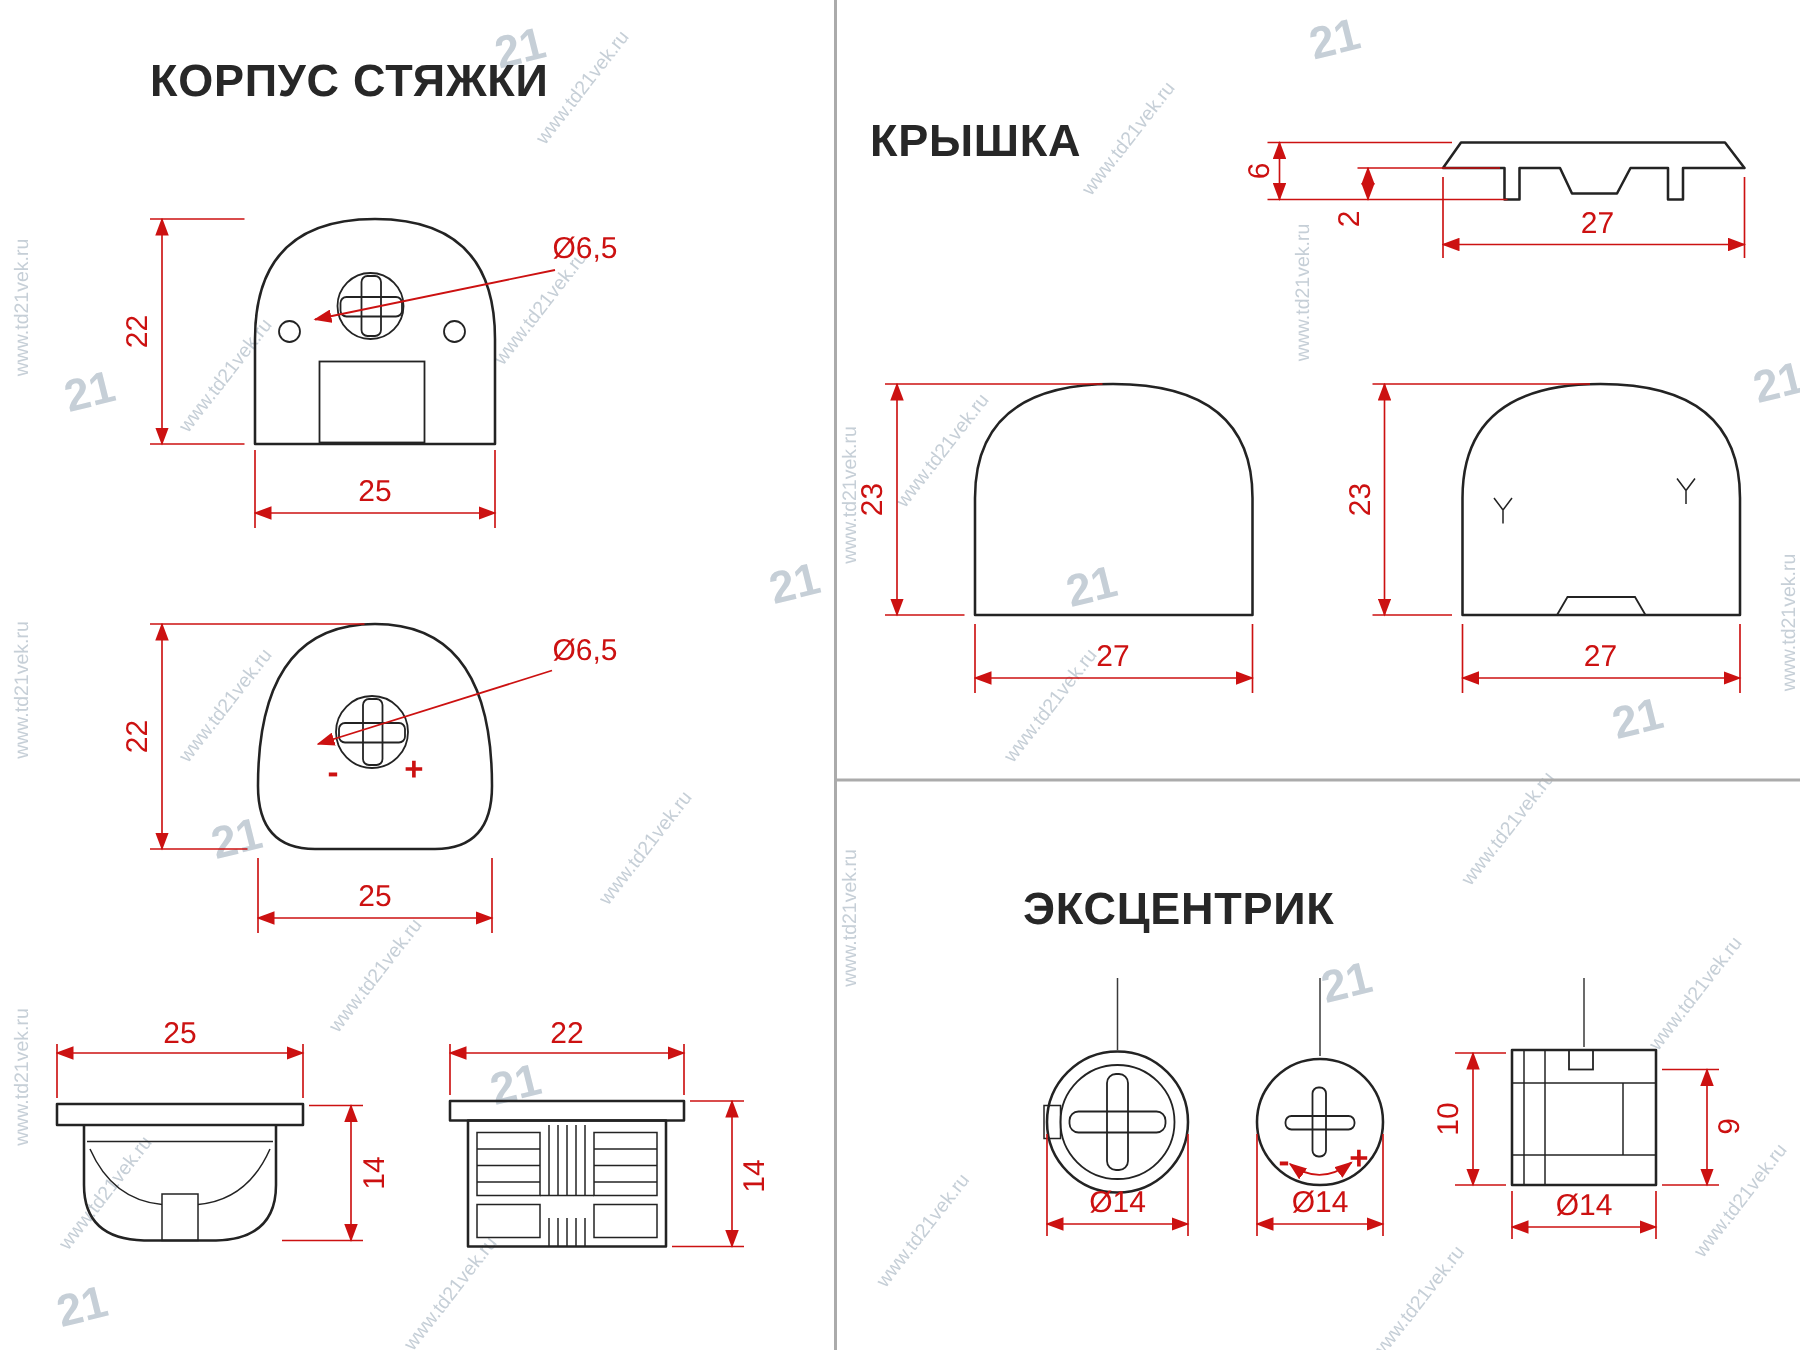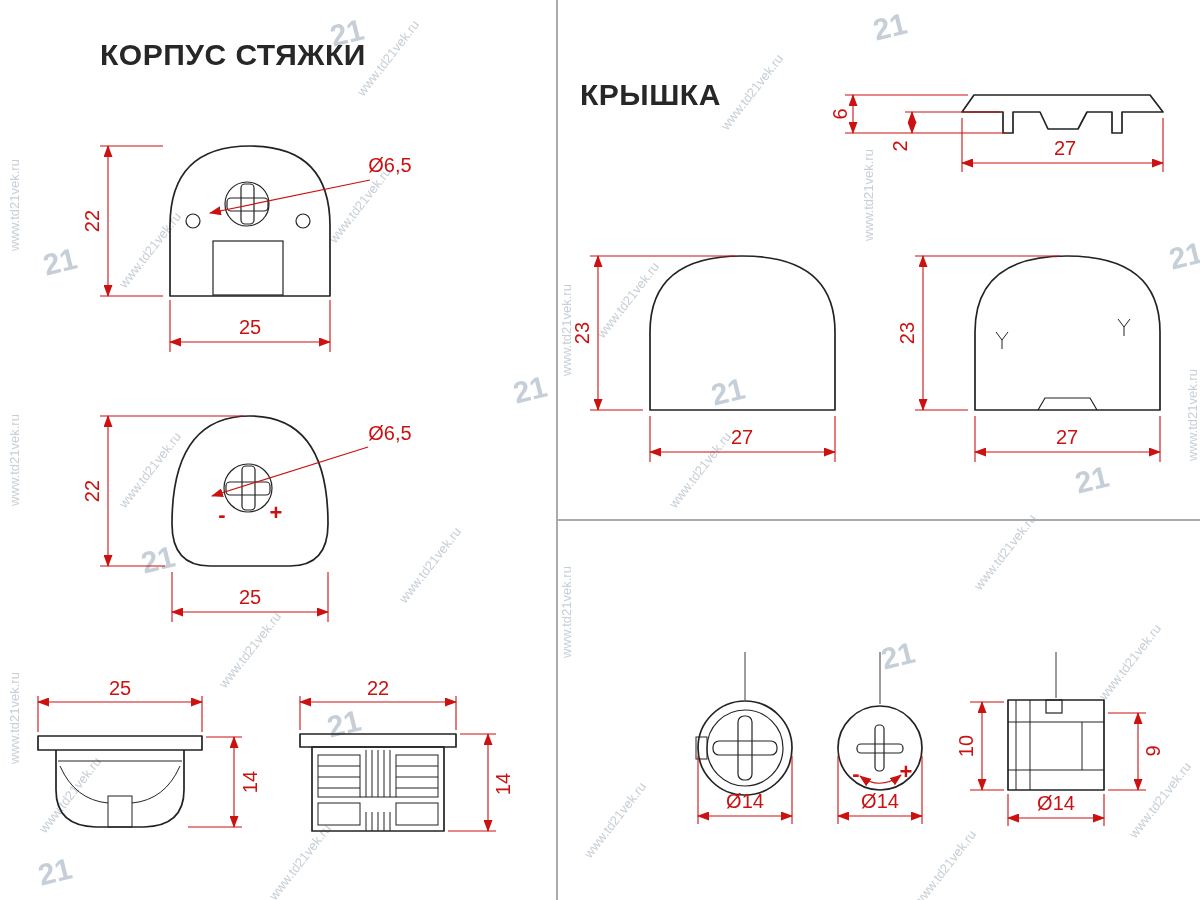--- a/index.html
+++ b/index.html
@@ -68,20 +68,21 @@
   <span class="wm logo" style="left:344px;top:724px">21</span>
   <span class="wm logo" style="left:898px;top:656px">21</span>
   <span class="wm logo" style="left:1186px;top:256px">21</span>
   <span class="wm logo" style="left:55px;top:872px">21</span>
 
   <div class="divider-v"></div>
   <div class="divider-h"></div>
 
   <div class="title" id="t-body">КОРПУС СТЯЖКИ</div>
   <div class="title" id="t-cap">КРЫШКА</div>
+  <div class="title" id="t-cam">ЭКСЦЕНТРИК</div>
 
   <svg width="1200" height="900" viewBox="0 0 1200 900">
     <defs>
       <marker id="ar" markerWidth="12" markerHeight="9" refX="11" refY="4.5" orient="auto-start-reverse" markerUnits="userSpaceOnUse">
         <path d="M0,0 L12,4.5 L0,9 Z" fill="#cc1111"></path>
       </marker>
     </defs>
 
     <g>
       <path class="outline" d="M170,296 L170,226 Q170,146 250,146 Q330,146 330,226 L330,296 Z"></path>

